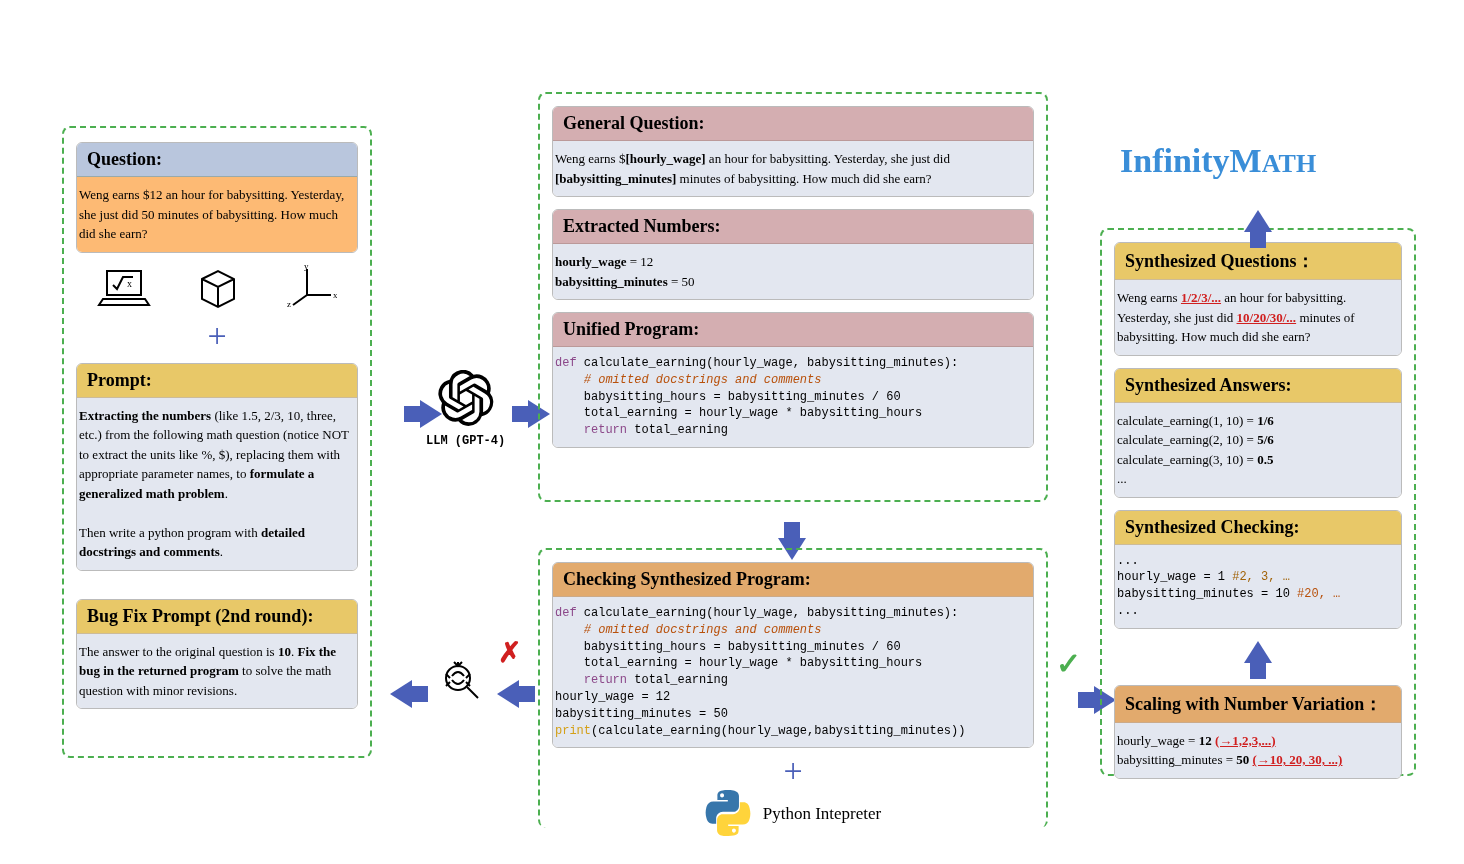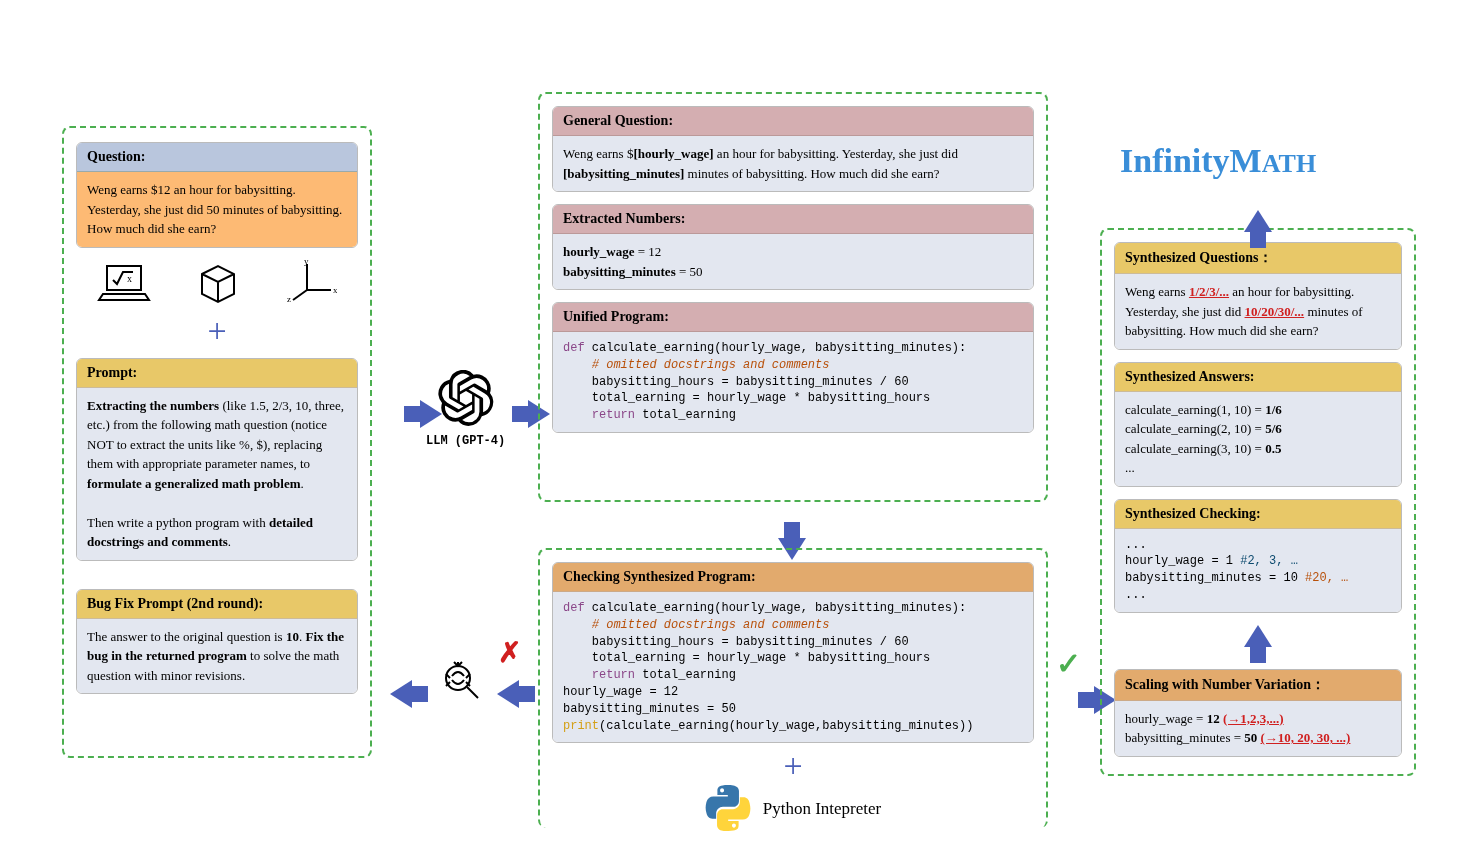--- a/index.html
+++ b/index.html
@@ -25,25 +25,25 @@
   .card {
     border-radius: 6px;
     overflow: hidden;
     margin-bottom: 12px;
     font-size: 13px;
     border: 1px solid #bbb;
   }
   .card-header {
     padding: 6px 10px;
     font-weight: bold;
-    font-size: 14px;
+    font-size: 18px;
     font-family: Georgia, serif;
   }
   .card-body {
-    padding: 8px 10px;
+    padding: 8px 2px;
     background: #e3e7f0;
     line-height: 1.5;
   }
   .hdr-blue { background: #b9c6dd; border-bottom: 1px solid #9aa; }
   .hdr-pink { background: #d4aeb1; border-bottom: 1px solid #b99; }
   .hdr-yellow { background: #e8c868; border-bottom: 1px solid #cb9; }
   .hdr-orange { background: #e2aa6d; border-bottom: 1px solid #ca8; }
   .body-teal { background: #fdba74; }
   .code {
     font-family: 'Courier New', monospace;
@@ -246,21 +246,21 @@
     <div class="card">
       <div class="card-header hdr-yellow">Synthesized Questions：</div>
       <div class="card-body">Weng earns <span class="kw-red">1/2/3/...</span> an hour for babysitting. Yesterday, she just did <span class="kw-red">10/20/30/...</span> minutes of babysitting. How much did she earn?</div>
     </div>
     <div class="card">
       <div class="card-header hdr-yellow">Synthesized Answers:</div>
       <div class="card-body">calculate_earning(1, 10) = <b>1/6</b><br>calculate_earning(2, 10) = <b>5/6</b><br>calculate_earning(3, 10) = <b>0.5</b><br>...</div>
     </div>
     <div class="card">
       <div class="card-header hdr-yellow">Synthesized Checking:</div>
-      <div class="card-body code" style="white-space:normal;">...<br>hourly_wage = 1 <span style="color:#0c4a6e">#2, 3, …</span><br>babysitting_minutes = 10 <span style="color:#b8500a">#20, …</span><br>...</div>
+      <div class="card-body code" style="white-space:normal;">...<br>hourly_wage = 1 <span style="color:#a16207">#2, 3, …</span><br>babysitting_minutes = 10 <span style="color:#b8500a">#20, …</span><br>...</div>
     </div>
     <div style="text-align:center;">
       <div class="arrow arrow-up" style="position:relative; display:inline-block; left:0;"></div>
     </div>
     <div class="card" style="margin-top:18px;">
       <div class="card-header hdr-orange">Scaling with Number Variation：</div>
       <div class="card-body">hourly_wage = <b>12</b> <span class="kw-red">(→1,2,3,...)</span><br>babysitting_minutes = <b>50</b> <span class="kw-red">(→10, 20, 30, ...)</span></div>
     </div>
   </div>
 

